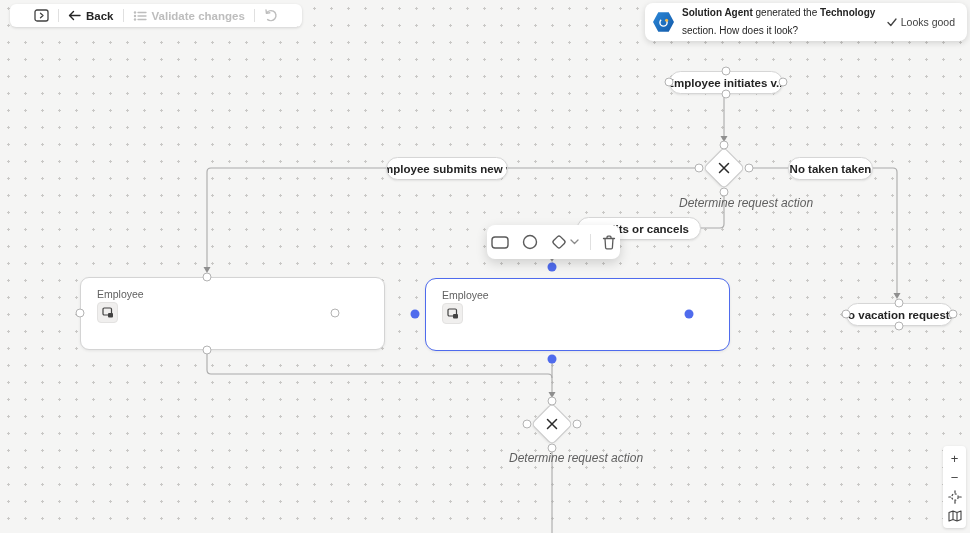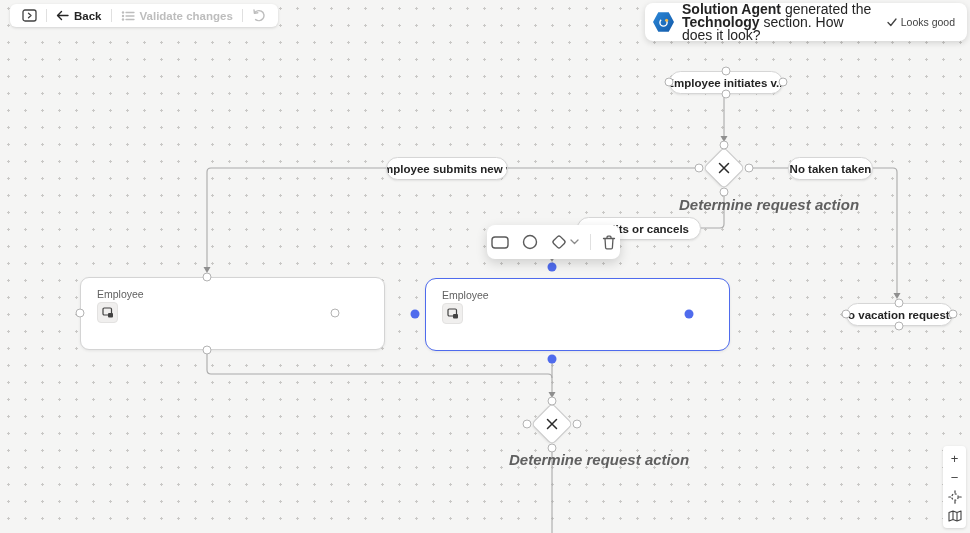--- a/index.html
+++ b/index.html
@@ -9,40 +9,40 @@
     background-color:#f5f5f4;
     background-image: radial-gradient(circle, #c9c8c6 1px, transparent 1.3px);
     background-size:17px 17px;
   }
   svg.edges { position:absolute; left:0; top:0; z-index:0; }
 
   
   .float-toolbar {
     position:absolute; left:10px; top:4px; height:23px; z-index:10;
     background:#fff; border-radius:6px; box-shadow:0 1px 3px rgba(0,0,0,.14);
-    display:flex; align-items:center; padding:0 10px; gap:7px;
+    display:flex; align-items:center; padding:0 22px; gap:7px;
   }
   .tbtn { display:flex; align-items:center; gap:5px; border:none; background:none; cursor:pointer;
           font-family:"Liberation Sans",sans-serif; font-size:11.5px; font-weight:700; color:#242424; padding:0 2px; }
   .tbtn.disabled { color:#bdbdbd; cursor:default;justify-content:center; }
   .tdivider { width:1px; height:13px; background:#e0e0e0; }
 
   
   .notif {
     position:absolute; left:645px; top:3px; width:322px; height:38px; z-index:10;
     background:#fff; border-radius:8px; box-shadow:0 2px 6px rgba(0,0,0,.14);
     display:flex; align-items:center; padding:0 10px 0 8px; gap:8px;
   }
   .badge {
     width:21px; height:21px; flex:0 0 21px;
     clip-path:polygon(25% 3%, 75% 3%, 100% 50%, 75% 97%, 25% 97%, 0 50%);
     background:linear-gradient(135deg,#2b88d8,#1258a7);
     display:flex; align-items:center; justify-content:center;
   }
-  .notif-text { flex:1; font-size:14px; line-height:13px; color:#242424; }
+  .notif-text { flex:1; font-size:10px; line-height:18px; color:#242424; }
   .notif-text b { font-weight:700; }
   .looksgood { border:none; background:none; cursor:pointer; white-space:nowrap;
                font-family:"Liberation Sans",sans-serif; font-size:10.5px; color:#424242;
                display:flex; align-items:center; gap:4px; padding:4px 2px; }
 
   
   .pill {
     position:absolute; z-index:2; height:23px; background:#fff;
     border:1px solid #d6d6d6; border-radius:12px;
     box-shadow:0 1px 2px rgba(0,0,0,.08);
@@ -61,21 +61,21 @@
   .card .title { font-size:13px; font-weight:700; color:#1f1f1f; margin-bottom:6px; }
   .card .cicon { width:21px; height:21px; border-radius:4px; background:#f0efee; border:1px solid #e3e2e1;
                  display:flex; align-items:center; justify-content:center; }
 
   
   .gateway { position:absolute; z-index:2; width:48px; height:48px; }
   .gateway .shape { position:absolute; inset:9px; background:#fff; border:1px solid #c9c9c9;
                     border-radius:5px; transform:rotate(45deg); box-shadow:0 1px 2px rgba(0,0,0,.08); }
   .gateway svg { position:absolute; left:50%; top:50%; transform:translate(-50%,-50%); }
 
-  .annot { position:absolute; z-index:1; font-size:15px; font-style:italic; color:#5f5f5f; white-space:nowrap;font-weight:bold; }
+  .annot { position:absolute; z-index:1; font-size:12px; font-style:italic; color:#5f5f5f; white-space:nowrap; }
 
   
   .handle { position:absolute; z-index:3; width:9px; height:9px; border-radius:50%;
             background:#fff; border:1px solid #b3b3b3; transform:translate(-50%,-50%); }
   .handle.blue { background:#4f6bed; border:none; }
 
   
   .shape-toolbar {
     position:absolute; left:487px; top:225px; width:133px; height:34px; z-index:6;
     background:#fff; border-radius:8px; box-shadow:0 4px 12px rgba(0,0,0,.16);

